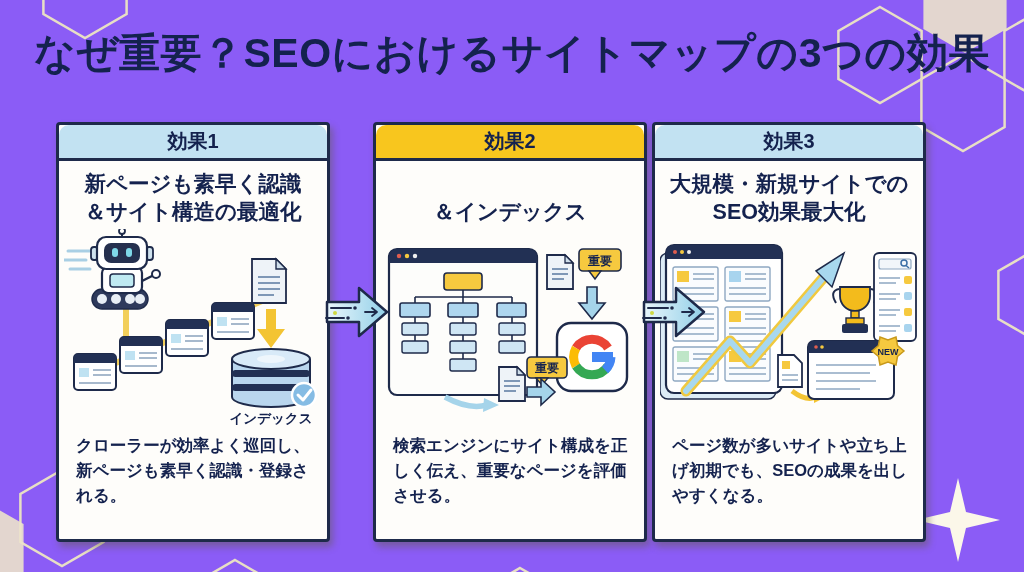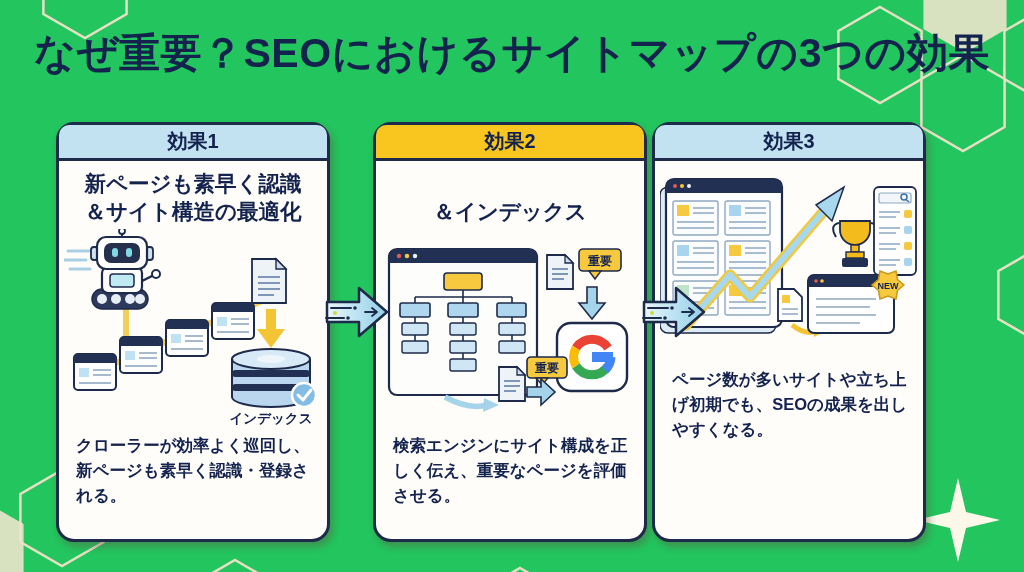--- a/index.html
+++ b/index.html
@@ -1,28 +1,28 @@
 <!DOCTYPE html>
 <html><head>
 <meta charset="utf-8">
 <style>
   html,body{margin:0;padding:0;}
   #canvas{
     position:relative;width:1024px;height:572px;overflow:hidden;
-    background:#22c55e;
+    background:#8b5cf6;
     font-family:"Liberation Sans","DejaVu Sans",sans-serif;
   }
   .bg-hex{position:absolute;top:0;left:0;z-index:0;}
   .page-title{
     position:absolute;top:26px;left:0;width:100%;text-align:center;
     font-size:41px;font-weight:900;color:#14224e;letter-spacing:0.5px;z-index:2;
   }
   .card{
     position:absolute;top:122px;width:274px;height:420px;box-sizing:border-box;
-    background:#fefdfa;border:3px solid #1e2a4a;border-radius:18px;
+    background:#fefdfa;border:3px solid #1e2a4a;border-radius:4px;
     box-shadow:3px 5px 7px rgba(95,88,64,.45);
     display:flex;flex-direction:column;z-index:2;
   }
   .card-1{left:56px}.card-2{left:373px}.card-3{left:652px}
   .card-header{
     height:33px;flex:0 0 33px;border-bottom:3px solid #1e2a4a;
     border-radius:10px 10px 0 0;display:flex;align-items:center;justify-content:center;
     font-size:20px;font-weight:900;color:#14224e;
   }
   .hdr-blue{background:#c2e2f2}
@@ -214,20 +214,24 @@
         </g>
         <polygon points="146,158 160,158 160,150 174,163 160,176 160,168 146,168" fill="#a5d4ea" stroke="#1e2a4a" stroke-width="1.6"></polygon>
       </g>
     </svg>
   </div>
   <div class="card-desc">検索エンジンにサイト構成を正しく伝え、重要なページを評価させる。</div>
 </div>
 
 <div class="card card-3">
   <div class="card-header hdr-blue">効果3</div>
+  <div class="card-title">
+    <span>大規模・新規サイトでの</span><br>
+    <span>SEO効果最大化</span>
+  </div>
   <div class="illustration">
     <svg width="258" height="198" viewBox="0 0 258 198">
 
       <g>
         <rect x="0" y="24" width="116" height="146" rx="8" fill="#dcebf6" stroke="#1e2a4a" stroke-width="1.5"></rect>
         <rect x="6" y="16" width="116" height="148" rx="8" fill="#ffffff" stroke="#1e2a4a" stroke-width="2.2"></rect>
         <path d="M6,30 v-6 a8,8 0 0 1 8,-8 h100 a8,8 0 0 1 8,8 v6 z" fill="#223054"></path>
         <circle cx="15" cy="23" r="2" fill="#e05d4f"></circle>
             <circle cx="22" cy="23" r="2" fill="#f6c93f"></circle>
             <circle cx="29" cy="23" r="2" fill="#efefef"></circle>

